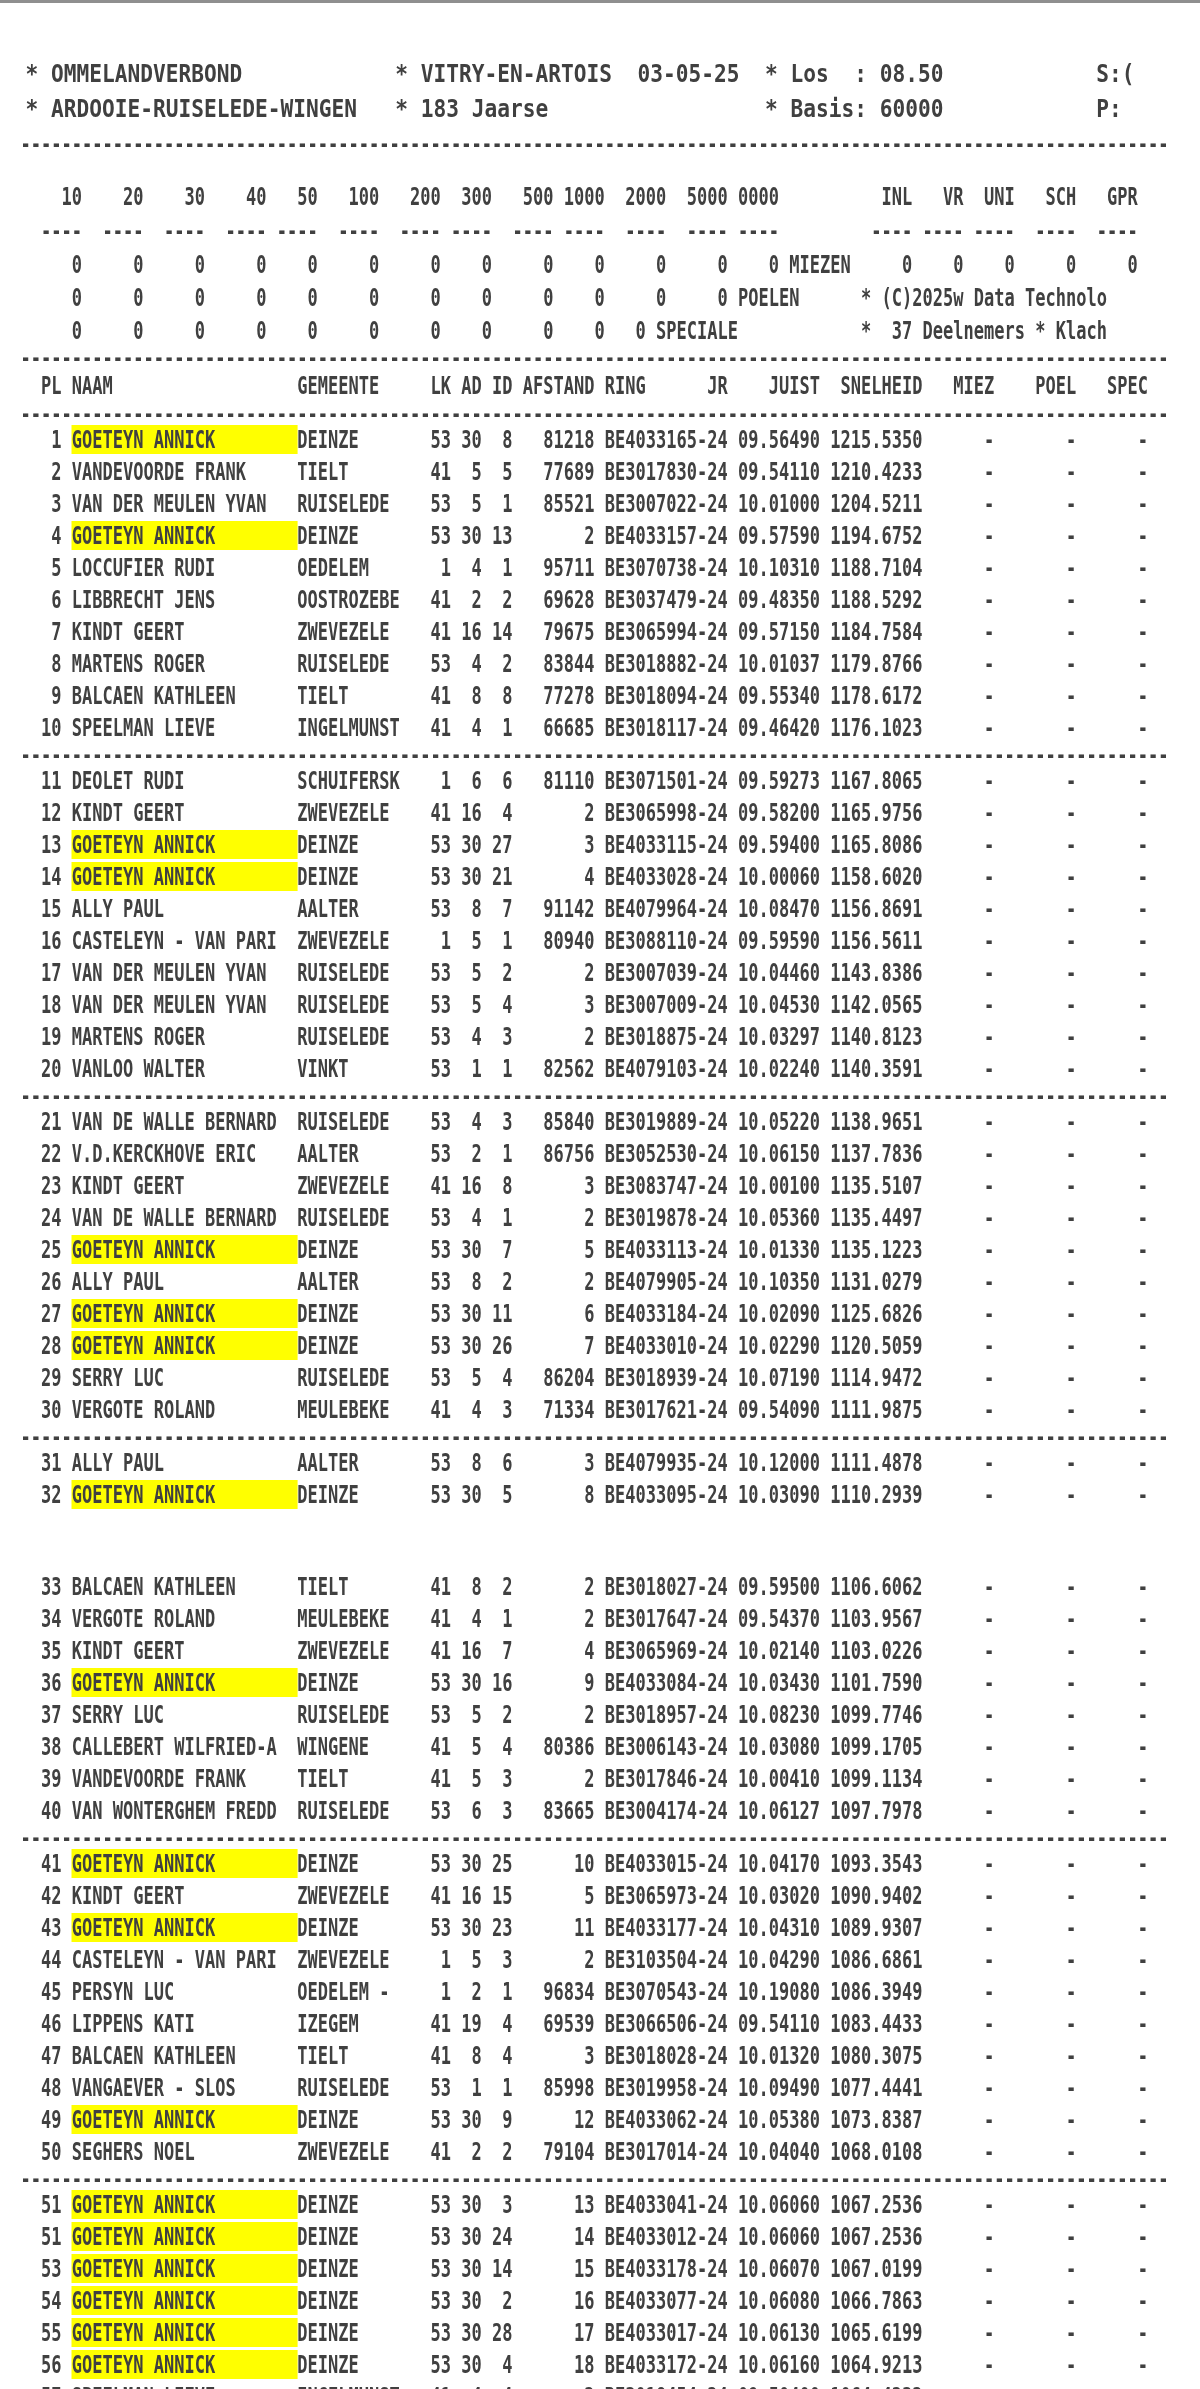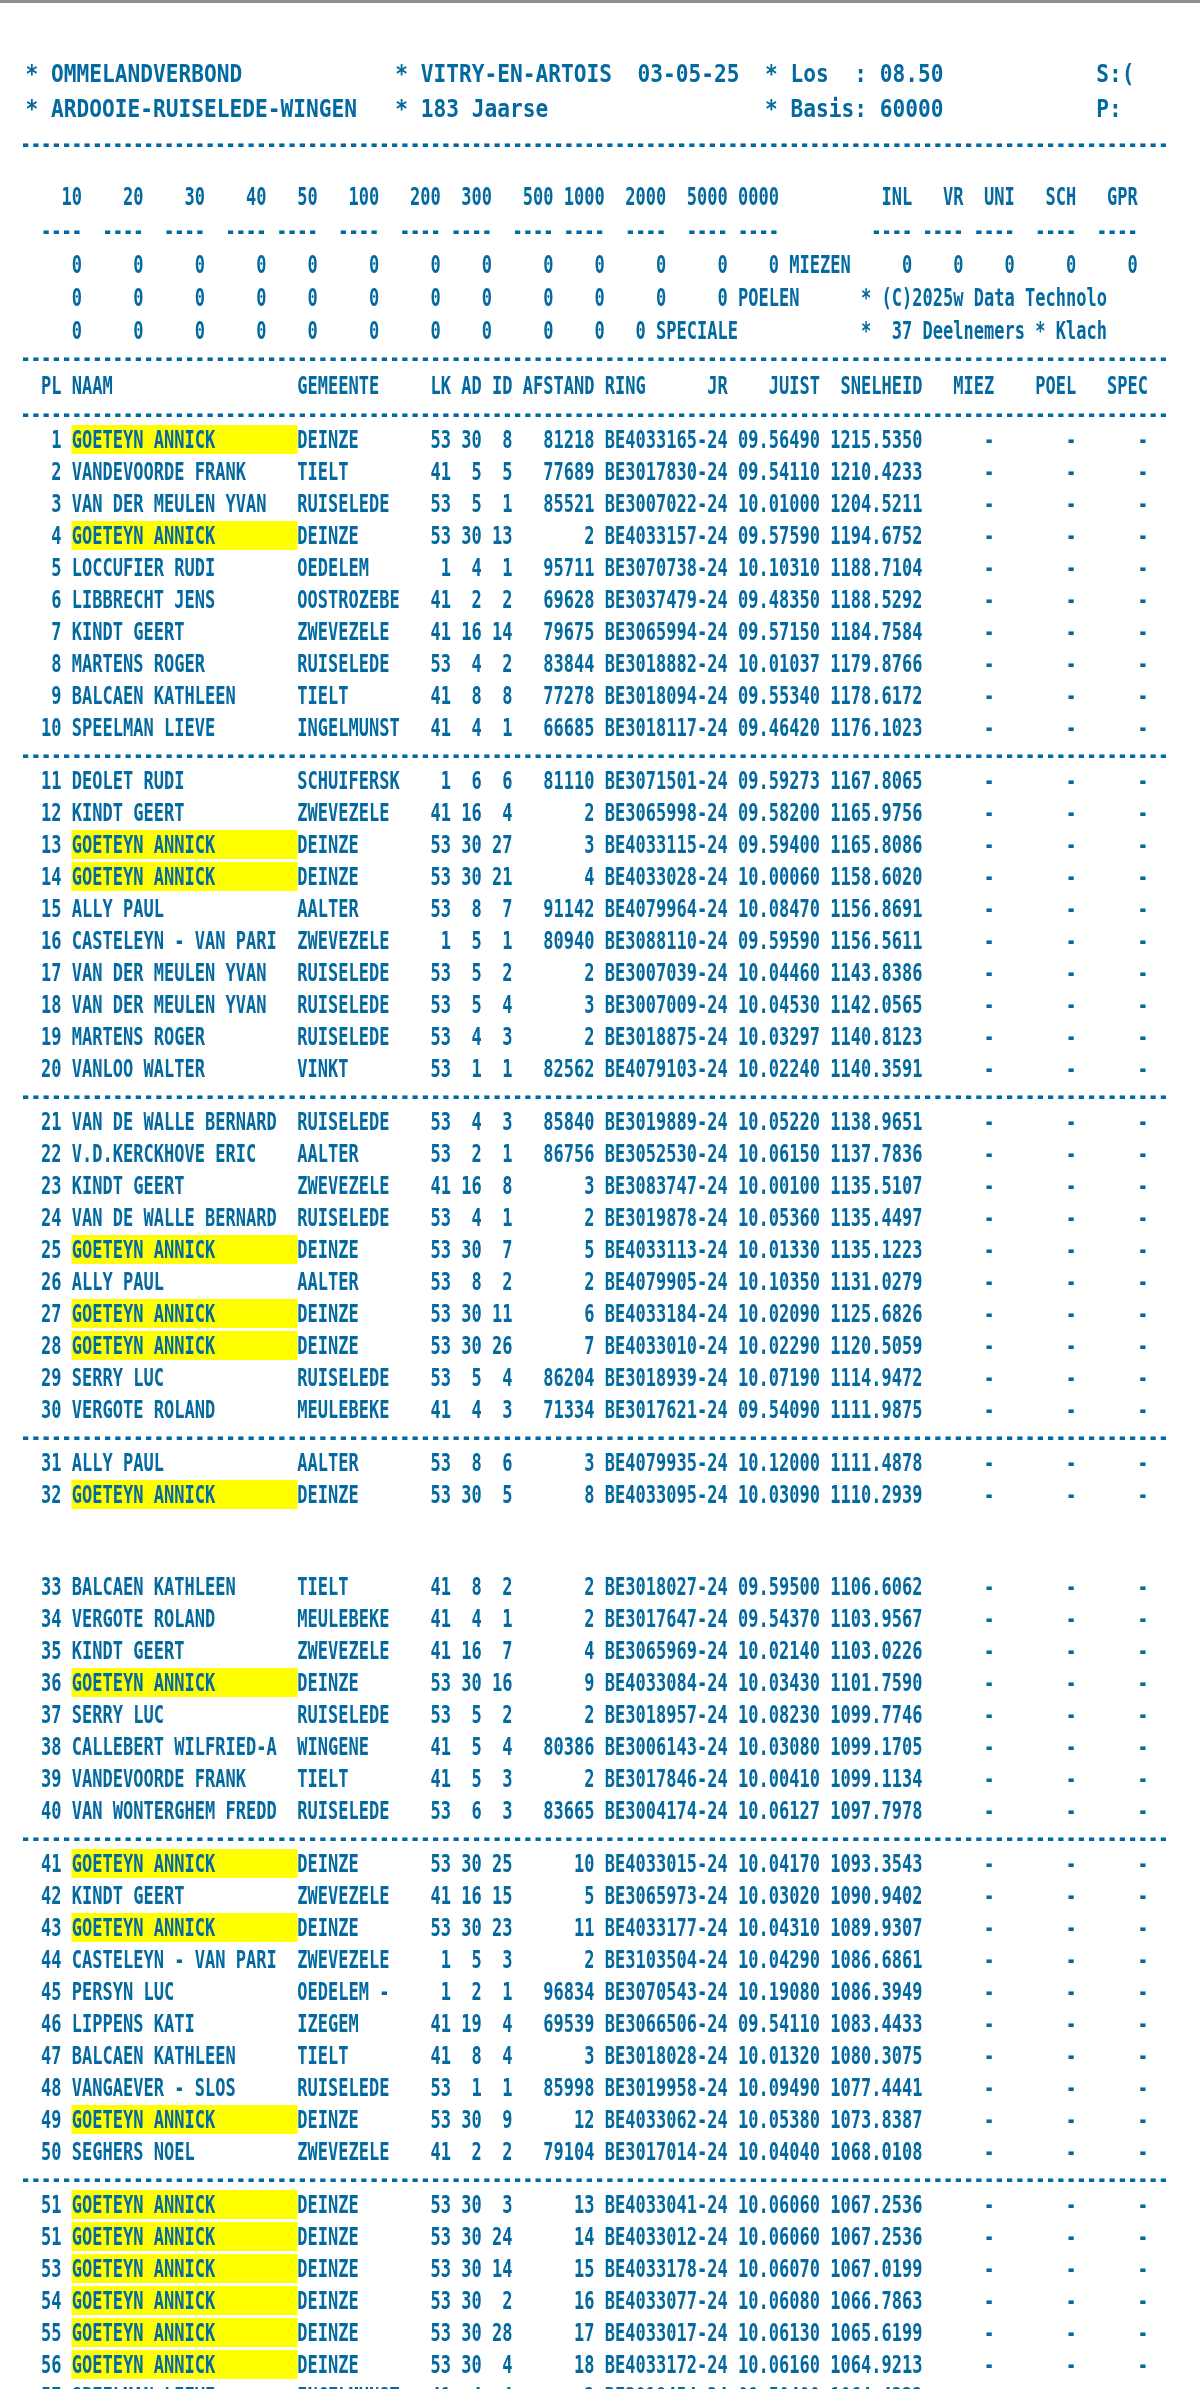--- a/index.html
+++ b/index.html
@@ -3,21 +3,21 @@
 <meta charset="utf-8">
 <style>
   html,body{margin:0;padding:0;background:#e8e8e8;}
   .page{
     position:relative;
     width:1200px;height:2389px;
     background:#ffffff;
     overflow:hidden;
     font-family:"DejaVu Sans Mono","Liberation Mono",monospace;
     font-weight:bold;
-    color:#0369a1;
+    color:#404040;
   }
   .scan-edge{position:absolute;top:0;left:0;width:100%;height:3px;background:#8f8f8f;}
   
   .block{white-space:pre;}
   .wide{
     width:1417px;
     transform:scaleX(0.847);
     transform-origin:top left;
     font-size:25px;
   }

